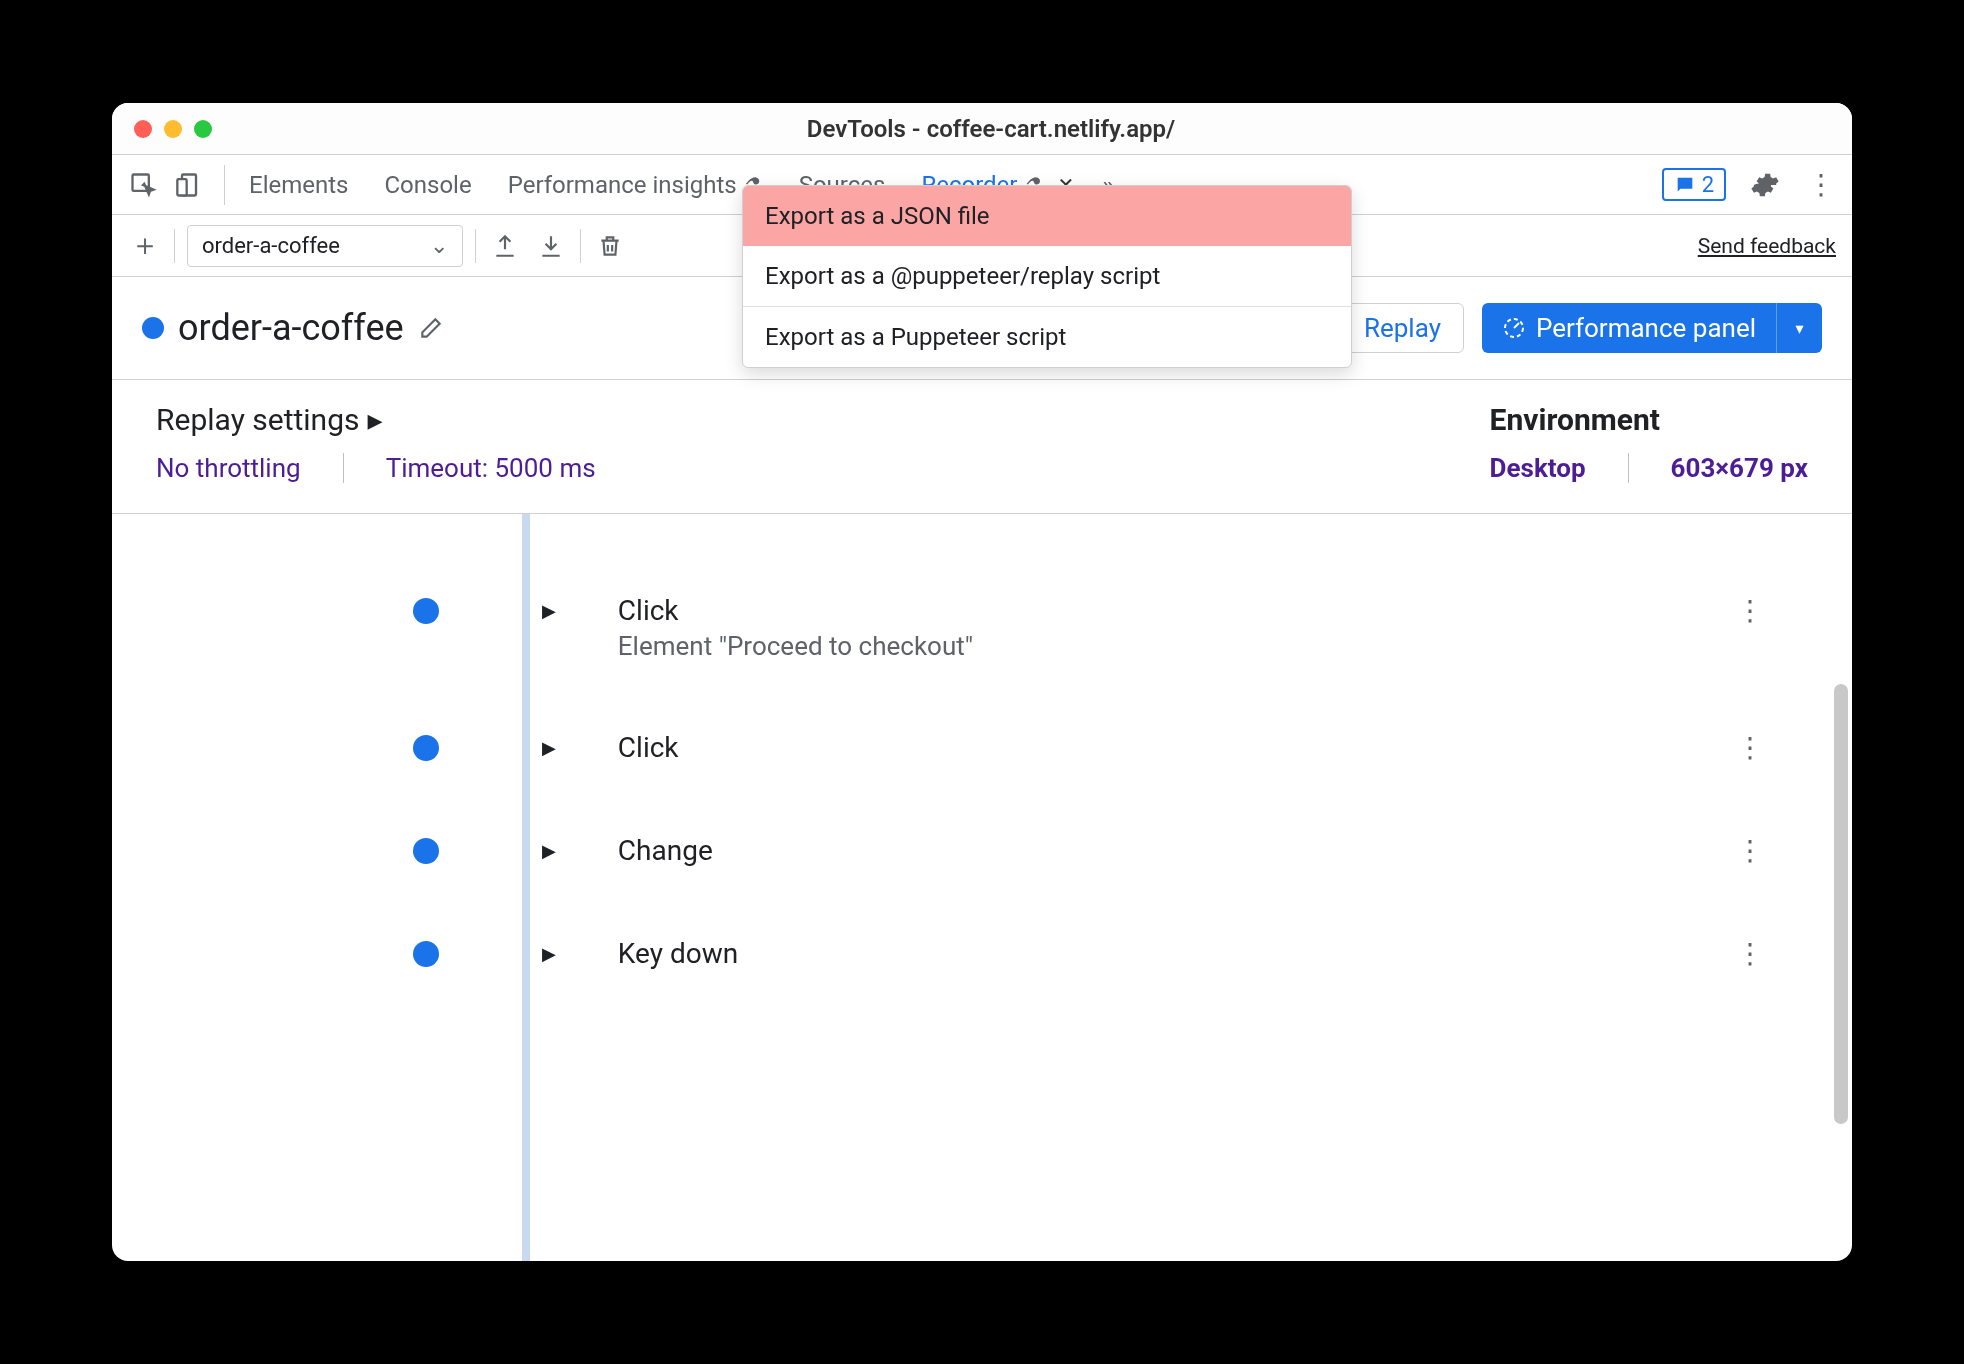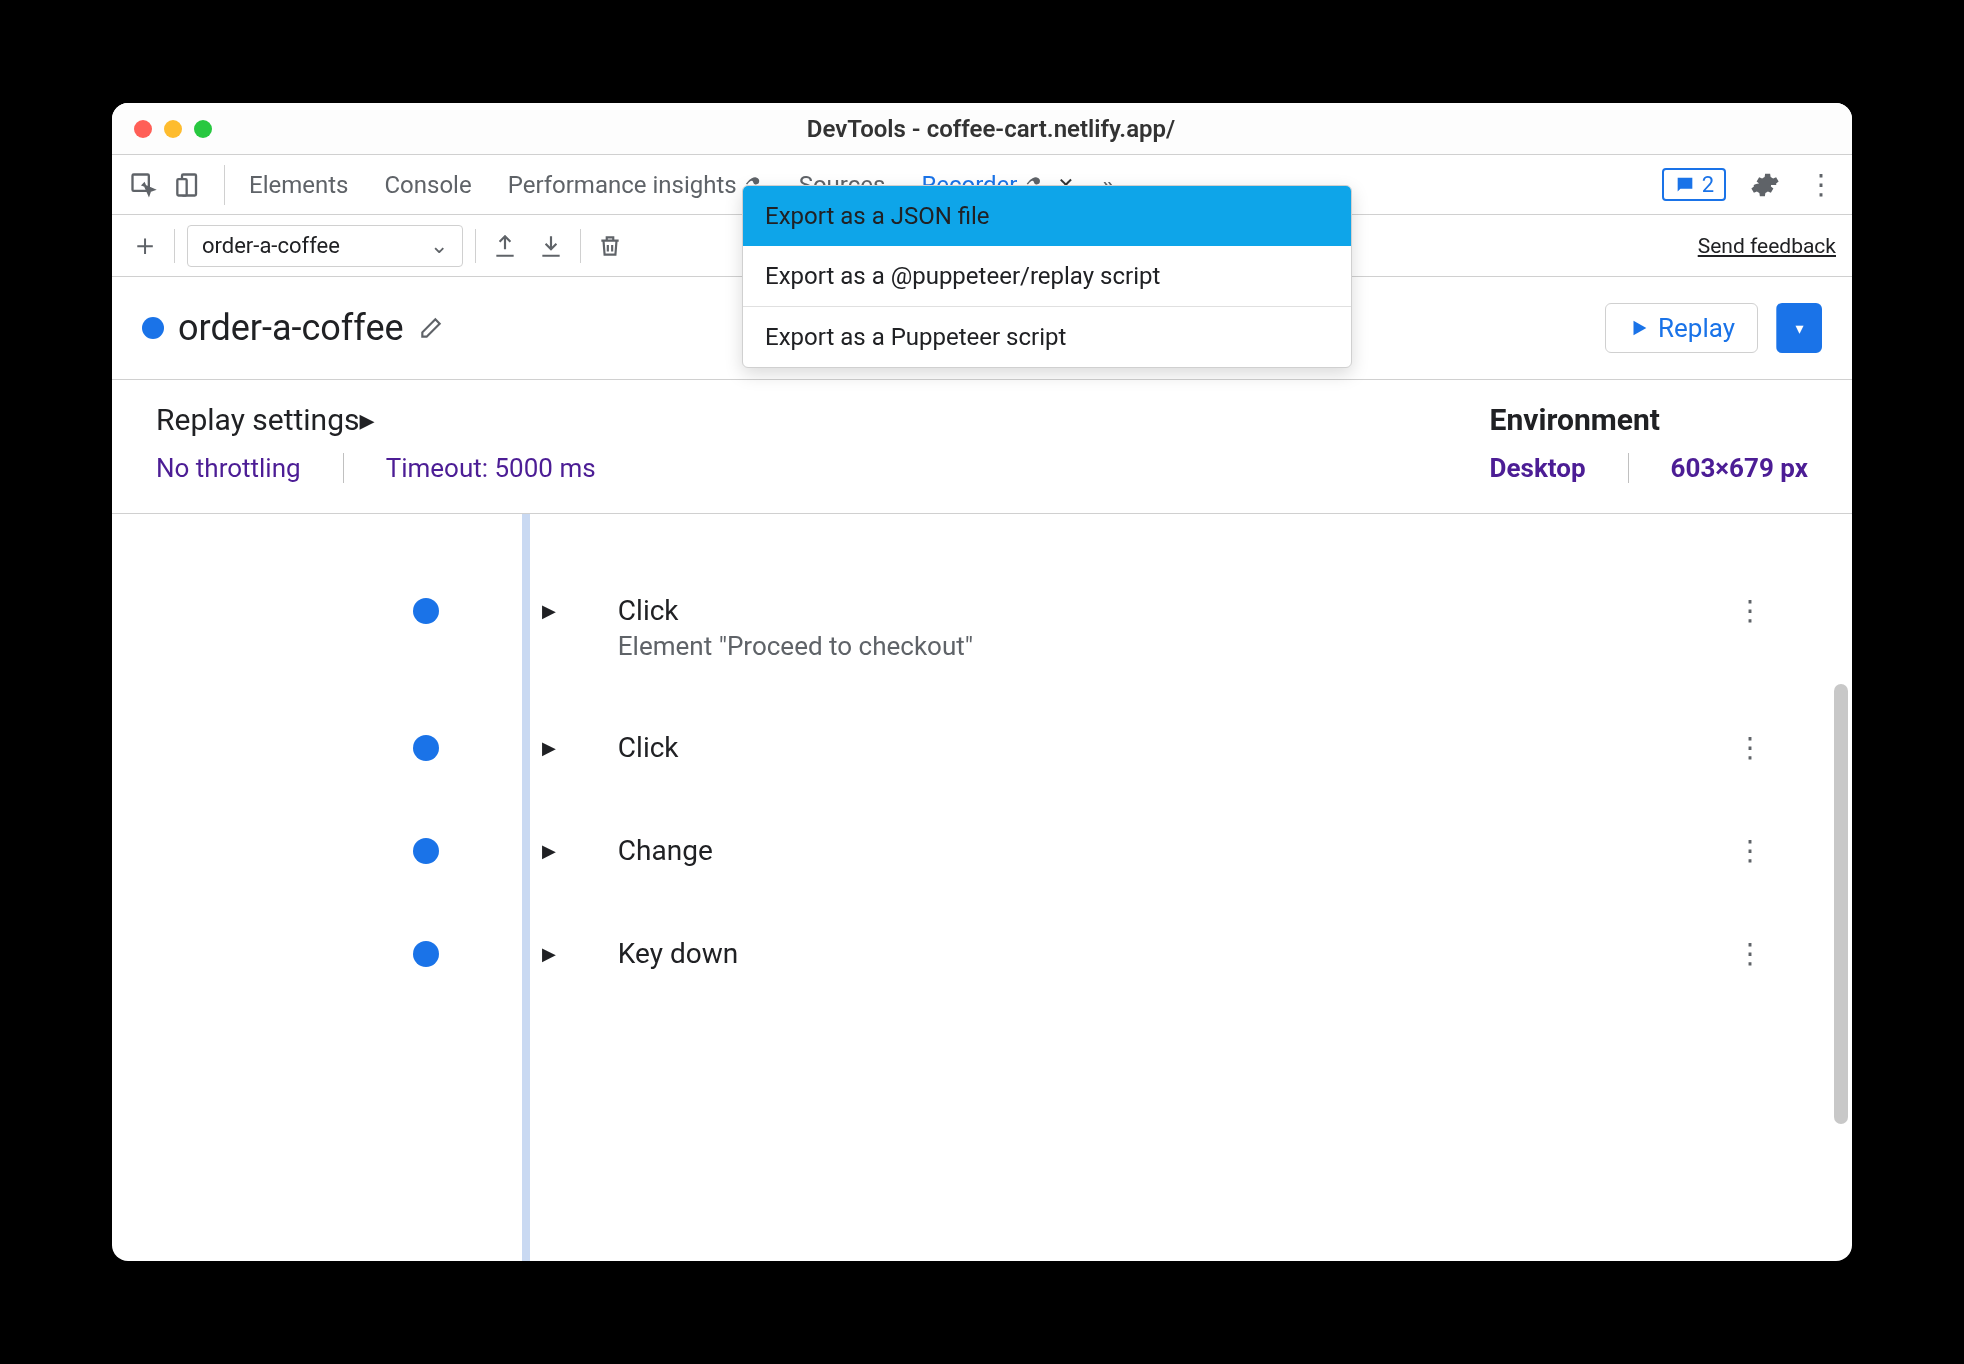--- a/index.html
+++ b/index.html
@@ -33,39 +33,39 @@
   
   .toolbar { height: 62px; display: flex; align-items: center; padding: 0 16px; border-bottom: 1px solid #d0d0d0; gap: 12px; position: relative; }
   .toolbar-sep { width: 1px; height: 34px; background: #d0d0d0; }
   .recording-select { display: flex; align-items: center; gap: 90px; border: 1px solid #d0d0d0; border-radius: 4px; height: 42px; padding: 0 14px; font-size: 22px; color: #202124; cursor: pointer; }
   .recording-select .chev { color: #5f6368; }
   .send-feedback { margin-left: auto; font-size: 21px; color: #202124; text-decoration: underline; cursor: pointer; }
 
   
   .export-menu { position: absolute; top: 82px; left: 630px; width: 610px; background: #fff; border: 1px solid #d0d0d0; border-radius: 6px; box-shadow: 0 6px 18px rgba(0,0,0,0.15); z-index: 50; overflow: hidden; }
   .export-item { padding: 16px 22px; font-size: 24px; color: #202124; cursor: pointer; }
-  .export-item.hover { background: #0ea5e9; }
+  .export-item.hover { background: #fca5a5; }
   .export-divider { height: 1px; background: #e0e0e0; }
 
   
   .header-row { display: flex; align-items: center; padding: 26px 30px; border-bottom: 1px solid #d0d0d0; gap: 14px; }
   .status-dot { width: 22px; height: 22px; border-radius: 50%; background: #1a73e8; }
   .recording-title { font-size: 36px; font-weight: 400; color: #202124; }
   .edit-btn { color: #5f6368; cursor: pointer; }
   .header-actions { margin-left: auto; display: flex; align-items: center; gap: 18px; }
   .replay-btn { display: flex; align-items: center; gap: 8px; border: 1px solid #d0d0d0; border-radius: 6px; height: 50px; padding: 0 22px; color: #1a73e8; font-size: 26px; cursor: pointer; background: #fff; }
   .perf-split { display: flex; height: 50px; border-radius: 6px; overflow: hidden; cursor: pointer; }
   .perf-btn { display: flex; align-items: center; gap: 10px; background: #1a73e8; color: #fff; font-size: 26px; padding: 0 20px; }
   .perf-drop { width: 46px; background: #1a73e8; display: flex; align-items: center; justify-content: center; color: #fff; border-left: 1px solid rgba(255,255,255,0.3); }
 
   
   .settings-row { display: flex; padding: 22px 44px 30px; border-bottom: 1px solid #d0d0d0; gap: 60px; }
   .settings-block { display: flex; flex-direction: column; gap: 16px; }
   .settings-block.right { margin-left: auto; font-weight: bold; }
-  .settings-heading { display: flex; align-items: center; font-size: 30px; color: #202124; cursor: pointer; }
+  .settings-heading { display: flex; align-items: center; gap: 8px; font-size: 30px; color: #202124; cursor: pointer; }
   .settings-values { display: flex; align-items: center; font-size: 26px; color: #4c1d95; gap: 24px; }
   .settings-values .vsep { width: 1px; height: 30px; background: #c0c0c0; margin: 0 18px; }
 
   
   .steps-area { flex: 1; overflow: hidden; position: relative; padding: 20px 60px 0 350px; }
   .timeline-track { position: absolute; left: 410px; top: 0; bottom: 0; width: 8px; background: #c9d9f2; }
   .step { position: relative; display: flex; align-items: flex-start; gap: 18px; margin-bottom: 70px; }
   .step-dot { position: absolute; left: -49px; top: 4px; width: 26px; height: 26px; border-radius: 50%; background: #1a73e8; z-index: 2; }
   .step-caret { color: #202124; font-size: 18px; margin-top: 6px; }
   .step-body { flex: 1; margin-left: 44px; }
@@ -180,20 +180,27 @@
         </svg>
     </div>
     <div class="header-actions">
       <div class="replay-btn">
         <svg width="22" height="22" viewBox="0 0 24 24" fill="#1a73e8">
             <path d="M6 4l14 8-14 8V4z"></path>
           </svg>
         <span>Replay</span>
       </div>
       <div class="perf-split">
+        <div class="perf-btn">
+          <svg width="24" height="24" viewBox="0 0 24 24" fill="none" stroke="#fff" stroke-width="2">
+              <circle cx="12" cy="12" r="9" stroke-dasharray="4 3"></circle>
+              <path d="M12 12l5-5" stroke="#fff"></path>
+            </svg>
+          <span>Performance panel</span>
+        </div>
         <div class="perf-drop">▾</div>
       </div>
     </div>
   </div>
 
   <div class="settings-row">
     <div class="settings-block">
       <div class="settings-heading">
         <span>Replay settings</span>
         <span>▸</span>

